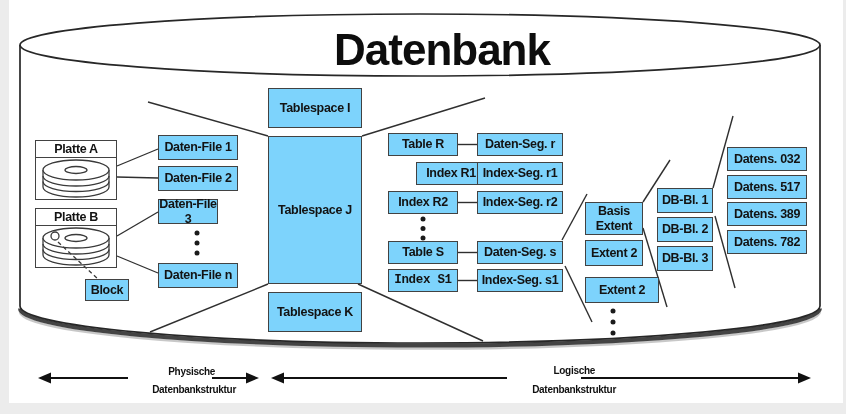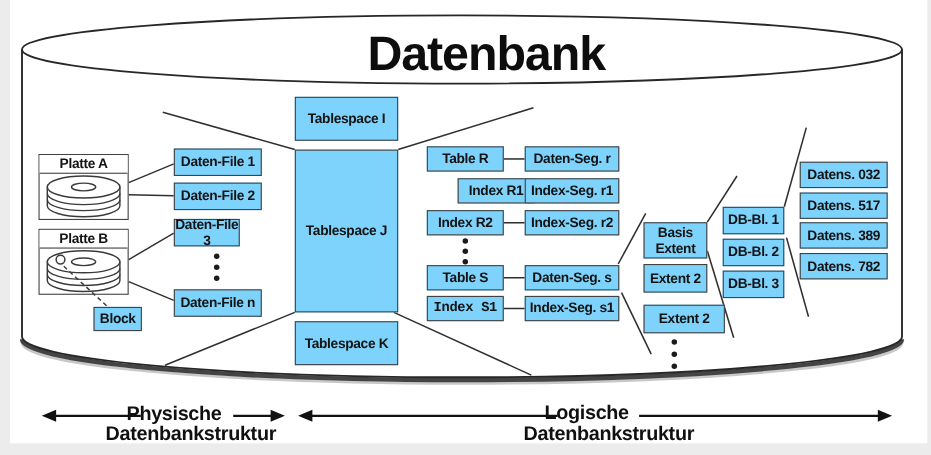--- a/index.html
+++ b/index.html
@@ -21,22 +21,22 @@
     text-align:center; line-height:1.15; white-space:normal;
   }
   .bx.nobg { background:transparent; }
   .disk-title {
     position:absolute; left:0; right:0; top:0; height:16px;
     border-bottom:1.4px solid #424242; background:#ffffff;
     display:flex; align-items:center; justify-content:center;
     font-size:12.5px; font-weight:bold; letter-spacing:-0.3px; color:#131313;
   }
   .lbl {
-    position:absolute; font-weight:bold; color:#101010; text-align:left;
-    font-size:18px; letter-spacing:-0.3px; line-height:1.2;
+    position:absolute; font-weight:bold; color:#101010; text-align:right;
+    font-size:10px; letter-spacing:-0.3px; line-height:1.2;
   }
 </style>
 </head>
 <body>
 
 <div id="stage">
   <div class="sheet"></div>
 
   <svg class="overlay" width="846" height="414" viewBox="0 0 846 414">
 

